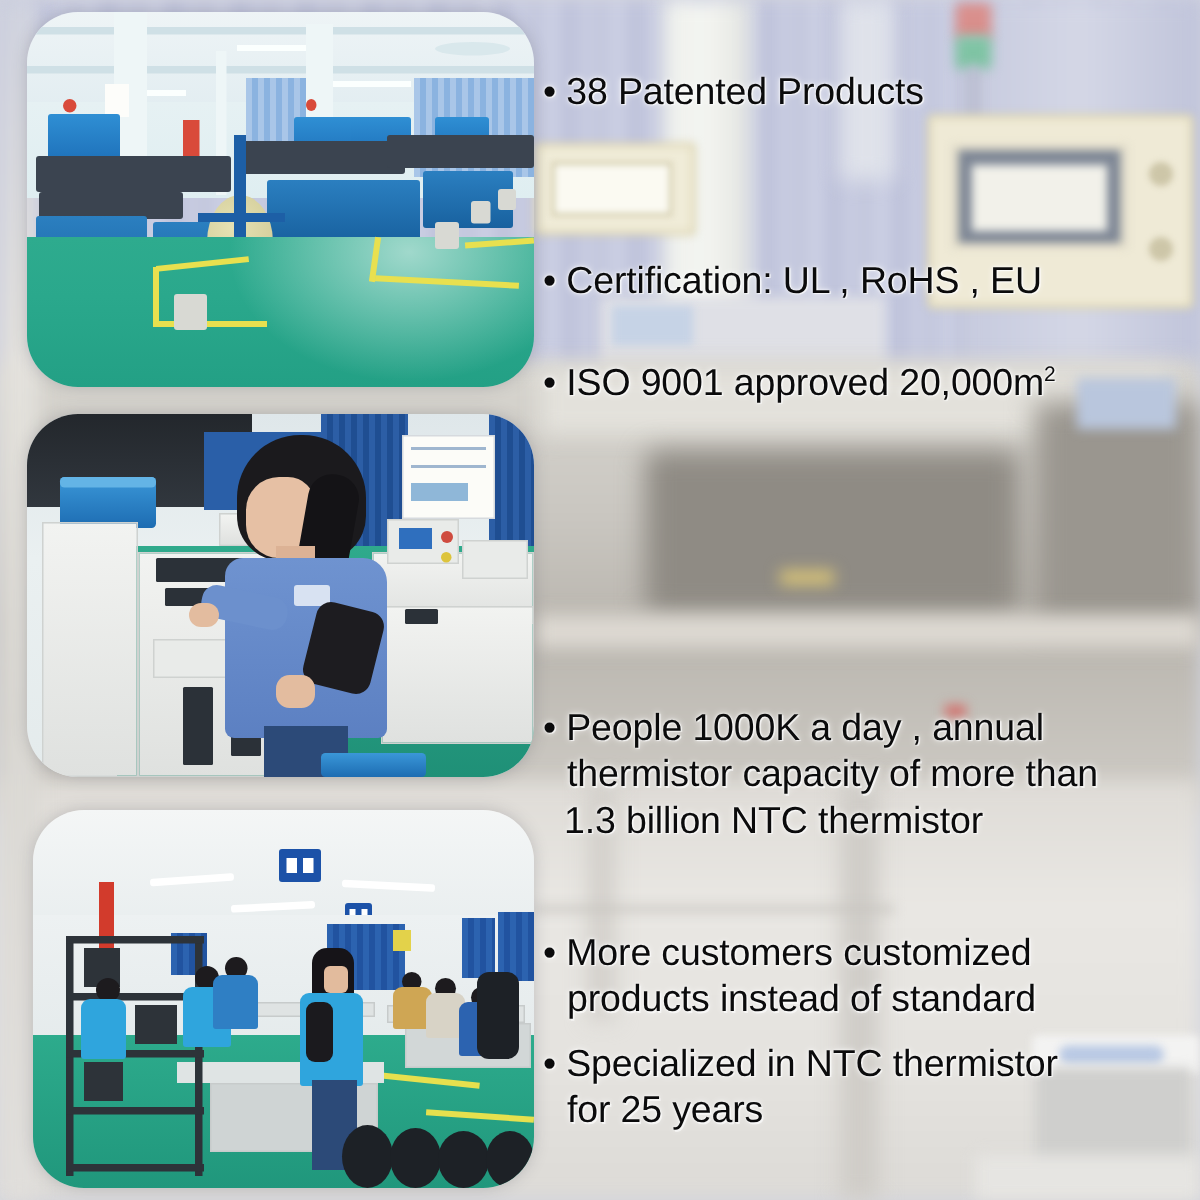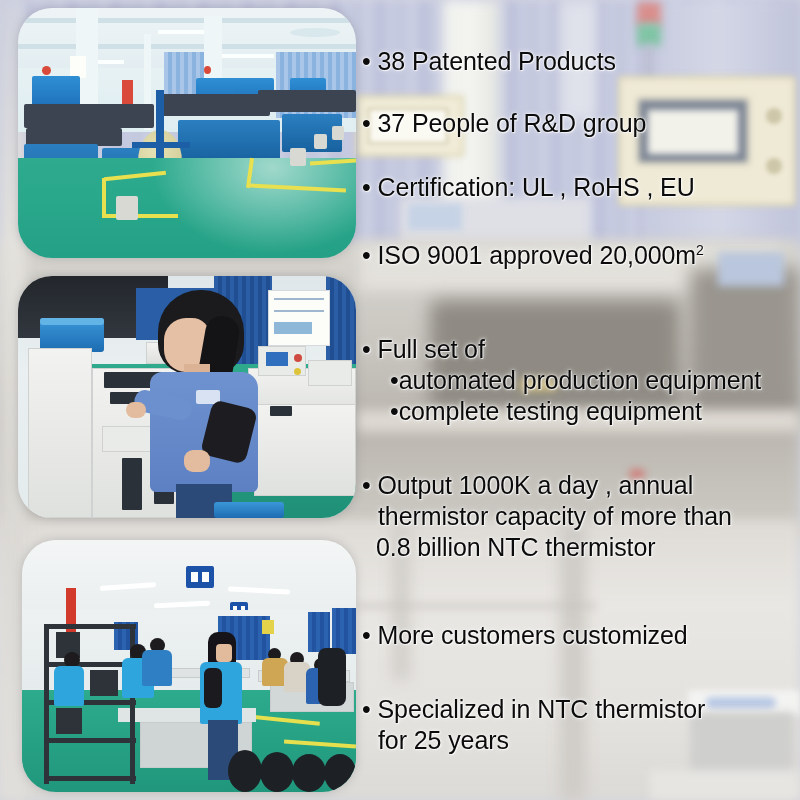--- a/index.html
+++ b/index.html
@@ -476,39 +476,32 @@
     <div class="pl p3-coil" style="left:270px;top:214px;width:34px;height:38px;"></div>
     <div class="pl p3-coil" style="left:302px;top:214px;width:32px;height:38px;"></div>
     <div class="pl p3-coil" style="left:296px;top:108px;width:28px;height:58px;border-radius:8px;"></div>
   </div>
 </div>
 
 <div id="bullets">
     <div class="blk" style="top: 46px;">
       <div class="line lvl1">• 38 Patented Products</div>
     </div>
-    <div class="blk" style="top: 108px;">
-      <div class="line lvl1">• 37 People of R&amp;D group</div>
-    </div>
     <div class="blk" style="top: 172px;">
       <div class="line lvl1">• Certification: UL , RoHS , EU</div>
     </div>
     <div class="blk" style="top: 240px;">
       <div class="line lvl1">• ISO 9001 approved 20,000m<sup>2</sup></div>
     </div>
-    <div class="blk" style="top: 334px;">
-      <div class="line lvl1">• Full set of</div>
-      <div class="line lvl2">•automated production equipment</div>
-      <div class="line lvl2">•complete testing equipment</div>
-    </div>
     <div class="blk" style="top: 470px;">
-      <div class="line lvl1">• Output 1000K a day , annual</div>
+      <div class="line lvl1">• People 1000K a day , annual</div>
       <div class="line cont">thermistor capacity of more than</div>
-      <div class="line cont0">0.8 billion NTC thermistor</div>
+      <div class="line cont0">1.3 billion NTC thermistor</div>
     </div>
     <div class="blk" style="top: 620px;">
       <div class="line lvl1">• More customers customized</div>
+      <div class="line cont">products instead of standard</div>
     </div>
     <div class="blk" style="top: 694px;">
       <div class="line lvl1">• Specialized in NTC thermistor</div>
       <div class="line cont">for 25 years</div>
     </div>
   </div>
 
 </body></html>

